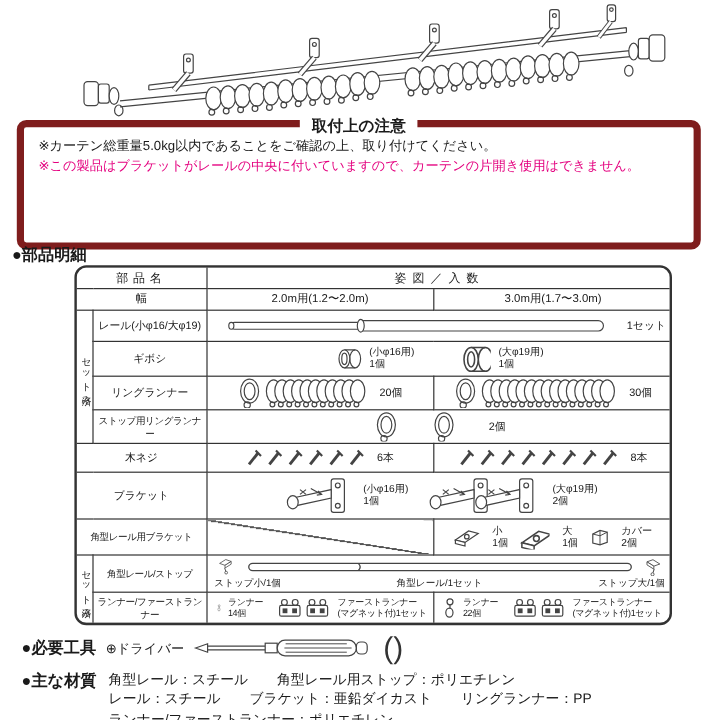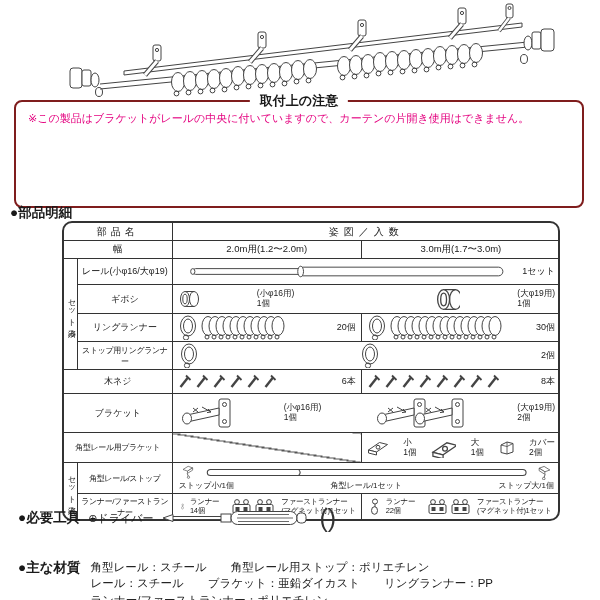--- a/index.html
+++ b/index.html
@@ -8,21 +8,21 @@
     font-family:"Liberation Sans","DejaVu Sans",sans-serif;color:#1a1a1a;
     overflow:hidden;
   }
   svg{display:block;}
 
   
   .illustration{position:absolute;left:66px;top:2px;}
 
   
   .notice{position:absolute;left:14px;top:100px;width:570px;height:108px;
-    border:2px solid #7f1d1d;border-radius:8px;box-sizing:border-box;
+    border:6px solid #7f1d1d;border-radius:8px;box-sizing:border-box;
     padding:9px 8px 0 12px;}
   .notice-title{position:absolute;top:-10px;left:50%;transform:translateX(-50%);
     background:#fff;padding:0 10px;font-size:13px;font-weight:bold;white-space:nowrap;}
   .notice p{margin:0 0 2px;font-size:11px;line-height:1.32;padding-left:11px;text-indent:-11px;}
   .notice p.warn{font-weight:normal;}
 
   
   .parts-heading{position:absolute;left:10px;top:204px;font-size:13.5px;font-weight:bold;}
   .tablewrap{position:absolute;left:62px;top:221px;width:494px;
     border:2px solid #333;border-radius:10px;overflow:hidden;background:#fff;}
@@ -30,38 +30,38 @@
   td{border:1px solid #333;padding:0;font-size:9.5px;vertical-align:middle;overflow:hidden;}
   .c{text-align:center;margin-top:44px;}
   .h1 td{height:17px;font-size:10px;}
   .h2 td{height:17px;font-size:9.5px;}
   .ls4{letter-spacing:4px;}
   .ls6{letter-spacing:5px;}
   .name{text-align:center;padding:1px;font-size:9px;}
   .name.sm{font-size:8px;letter-spacing:-0.4px;}
   .vtext{writing-mode:vertical-rl;font-size:8px;display:block;margin:0 auto;letter-spacing:1px;}
   .cellflex{display:flex;align-items:center;padding:1px 5px;font-size:9px;}
-  .center{justify-content:space-between;}
+  .center{justify-content:center;}
   .g6{gap:6px;} .g10{gap:10px;} .g14{gap:14px;} .g26{gap:26px;}
   .lbl2{display:flex;flex-direction:column;line-height:1.15;font-size:8.5px;white-space:nowrap;}
   .lbl2.tiny{font-size:7.5px;letter-spacing:-0.3px;}
   .qty{margin-left:6px;white-space:nowrap;}
   .diag{background:linear-gradient(to top right,
       transparent calc(50% - 0.7px), #555 calc(50% - 0.7px),
       #555 calc(50% + 0.7px), transparent calc(50% + 0.7px));}
   .pair{display:flex;} .pair svg+svg{margin-left:-16px;}
   .sqcell{display:flex;flex-direction:column;padding:1px 6px;}
   .sqtop{display:flex;align-items:center;gap:6px;}
   .sqtop .grow{flex:1;}
   .sqlabels{display:flex;justify-content:space-between;font-size:8px;white-space:nowrap;}
   .flip{transform:scaleX(-1);}
   .screws{display:flex;gap:3px;align-items:flex-end;}
 
   
-  .tools{position:absolute;left:18px;top:508px;display:flex;align-items:center;gap:8px;}
+  .tools{position:absolute;left:18px;top:530px;display:flex;align-items:center;gap:8px;}
   .tools .hd{font-size:13.5px;font-weight:bold;white-space:nowrap;}
   .tools .item{font-size:11px;white-space:nowrap;}
   .note{display:flex;align-items:center;margin-left:2px;}
   .note .lines{display:flex;flex-direction:column;font-size:8px;line-height:1.3;white-space:nowrap;}
   .paren{font-size:25px;font-weight:100;line-height:0.8;color:#333;}
   .materials{position:absolute;left:18px;top:559px;display:flex;gap:10px;}
   .materials .hd{font-size:13.5px;font-weight:bold;white-space:nowrap;}
   .mat-lines{font-size:11.5px;line-height:1.42;}
   .mat-row span{margin-right:24px;white-space:nowrap;}
 </style>
@@ -204,20 +204,21 @@
         <use href="#g-bigring" transform="translate(374 54)"></use>
         <use href="#g-bigring" transform="translate(386 53)"></use>
         <use href="#g-bigring" transform="translate(398 52)"></use>
         <use href="#g-bigring" transform="translate(410 51)"></use>
     </g>
   </svg>
 </div>
 
 <div class="notice">
   <span class="notice-title">取付上の注意</span>
+  <p>※カーテン総重量5.0kg以内であることをご確認の上、取り付けてください。</p>
   <p class="warn" style="color: rgb(228, 0, 127);">※この製品はブラケットがレールの中央に付いていますので、カーテンの片開き使用はできません。</p>
 </div>
 
 <div class="parts-heading">●部品明細</div>
 
 <div class="tablewrap">
 <table>
   <colgroup>
         <col style="width:14px">
         <col style="width:94px">

